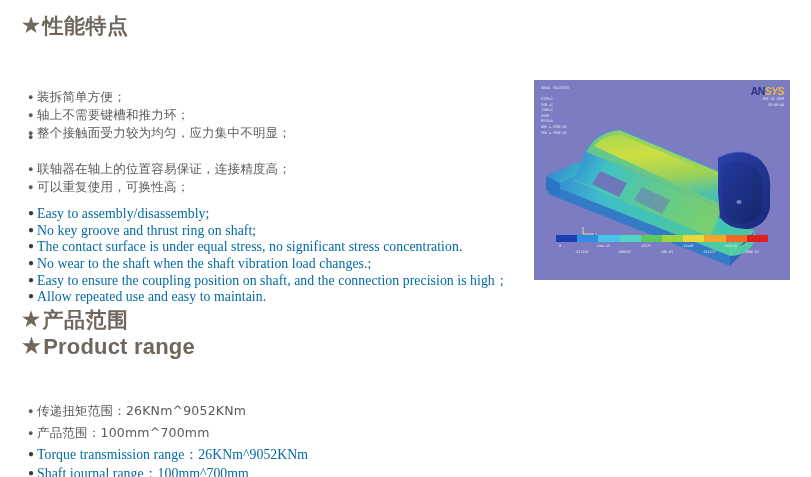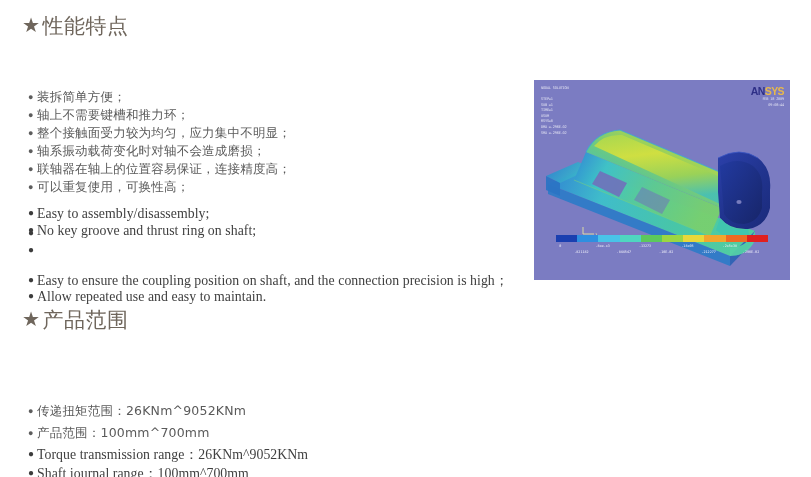--- a/index.html
+++ b/index.html
@@ -19,21 +19,21 @@
   
   .heading-block {
     position: absolute;
     left: 22px;
   }
   .heading-block.perf { top: 14px; }
   .heading-block.range { top: 308px; }
 
   .heading-line {
     color: #6f665c;
-    font-weight: normal;
+    font-weight: bold;
     white-space: nowrap;
     line-height: 1.12;
   }
   .heading-cn {
     font-size: 21px;
     letter-spacing: 0.5px;
   }
   .heading-en {
     font-size: 22px;
     letter-spacing: 0.2px;
@@ -79,21 +79,21 @@
     font-size: 12.5px;
     color: #5a5a5a;
     letter-spacing: 0.2px;
   }
 
   
   .en .li { height: 16.5px; }
   .en .li .txt {
     font-family: "Liberation Serif", "DejaVu Serif", serif;
     font-size: 13.8px;
-    color: #404040;
+    color: #0369a1;
     letter-spacing: 0.05px;
   }
   .en .li .dot { font-size: 10px; top: -2px; color: #3c3c3c; }
 
   .cn-range .li { height: 22px; }
   .en-range .li { height: 19px; }
 
   
   #ansys-figure {
     position: absolute;
@@ -130,21 +130,21 @@
   #ansys-logo {
     position: absolute;
     right: 6px;
     top: 5px;
     font-family: "Liberation Sans", sans-serif;
     font-weight: bold;
     font-size: 10.5px;
     letter-spacing: -0.6px;
     color: #2e2f86;
   }
-  #ansys-logo .sys { color: #e8b84b; }
+  #ansys-logo .sys { color: #e8b84b; font-style: italic; }
 
   
   #colorbar-wrap {
     position: absolute;
     left: 22px;
     bottom: 22px;
     width: 212px;
   }
   #colorbar {
     display: flex;
@@ -192,21 +192,20 @@
   <div class="li">
       <span class="dot">●</span>
       <span class="txt">轴上不需要键槽和推力环；</span>
     </div>
   <div class="li">
       <span class="dot">●</span>
       <span class="txt">整个接触面受力较为均匀，应力集中不明显；</span>
     </div>
   <div class="li">
       <span class="dot">●</span>
-      <span class="txt">轴系振动载荷变化时对轴不会造成磨损；</span>
     </div>
   <div class="li">
       <span class="dot">●</span>
       <span class="txt">联轴器在轴上的位置容易保证，连接精度高；</span>
     </div>
   <div class="li">
       <span class="dot">●</span>
       <span class="txt">可以重复使用，可换性高；</span>
     </div>
 </div>
@@ -215,36 +214,39 @@
   <div class="li">
       <span class="dot">●</span>
       <span class="txt">Easy to assembly/disassembly;</span>
     </div>
   <div class="li">
       <span class="dot">●</span>
       <span class="txt">No key groove and thrust ring on shaft;</span>
     </div>
   <div class="li">
       <span class="dot">●</span>
-    </div>
-  <div class="li">
-      <span class="dot">●</span>
+      <span class="txt">The contact surface is under equal stress, no significant stress concentration.</span>
+    </div>
+  <div class="li">
+      <span class="dot">●</span>
+      <span class="txt">No wear to the shaft when the shaft vibration load changes.;</span>
     </div>
   <div class="li">
       <span class="dot">●</span>
       <span class="txt">Easy to ensure the coupling position on shaft, and the connection precision is high；</span>
     </div>
   <div class="li">
       <span class="dot">●</span>
       <span class="txt">Allow repeated use and easy to maintain.</span>
     </div>
 </div>
 
 <div class="heading-block range">
   <div class="heading-line heading-cn"><span class="star">★</span><span>产品范围</span></div>
+  <div class="heading-line heading-en"><span class="star">★</span><span>Product range</span></div>
 </div>
 
 <div class="list cn cn-range list-cn-range">
   <div class="li">
       <span class="dot">●</span>
       <span class="txt">传递扭矩范围：26KNm^9052KNm</span>
     </div>
   <div class="li">
       <span class="dot">●</span>
       <span class="txt">产品范围：100mm^700mm</span>

